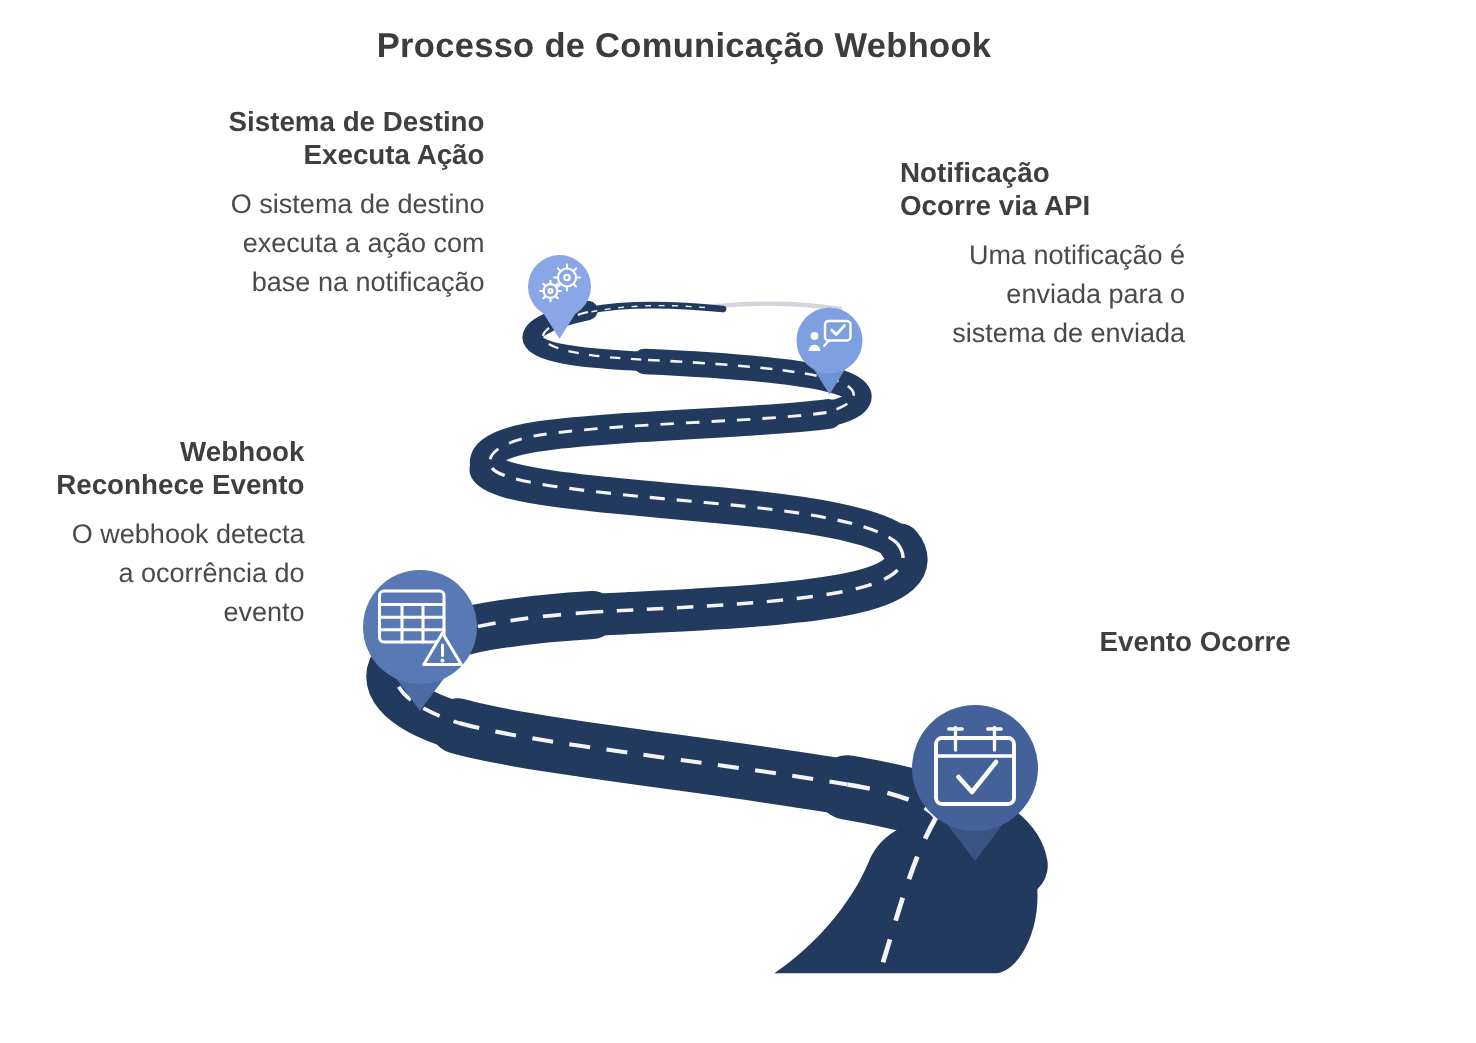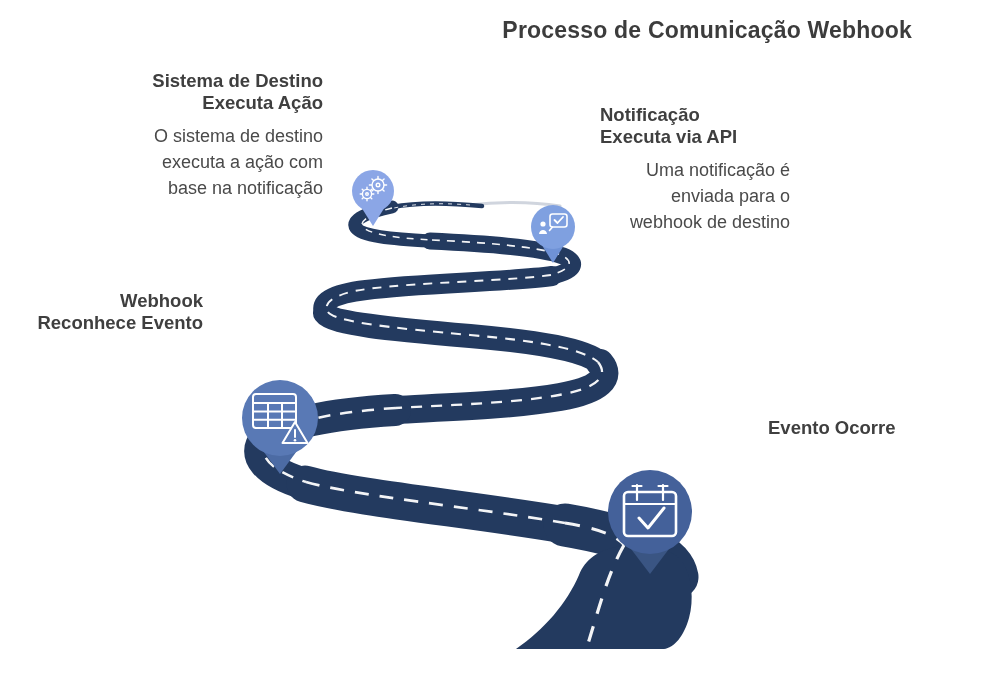--- a/index.html
+++ b/index.html
@@ -5,38 +5,38 @@
   html,body{margin:0;padding:0;background:#ffffff;}
   .canvas{
     position:relative;
     width:984px;height:695px;
     background:#ffffff;
     overflow:hidden;
     font-family:"Liberation Sans", sans-serif;
   }
   .page-title{
     position:absolute;top:17px;left:0;width:912px;
-    text-align:right;
+    text-align:center;
     font-size:23px;font-weight:bold;color:#3C3C3C;
     letter-spacing:0.2px;
   }
   .roadmap-svg{position:absolute;top:0;left:0;}
   .step-label{position:absolute;}
   .step-title{
     font-size:18.5px;font-weight:bold;color:#3F3F3F;
     line-height:22px;white-space:pre-line;
   }
   .step-desc{
     font-size:18px;color:#4A4A4A;
     line-height:26px;margin-top:9px;white-space:pre-line;text-align:right;
   }
   .pos-exec   {left:95px;  top:70px;  width:228px; text-align:right;}
   .pos-notif  {left:600px; top:104px; width:190px; text-align:left;}
   .pos-webhook{left:15px;  top:290px; width:188px; text-align:right;}
-  .pos-evento {left:768px; top:417px; width:200px; text-align:left;}
+  .pos-evento {left:733px; top:417px; width:200px; text-align:left;}
 </style>
 </head>
 <body>
 
 <div class="canvas">
 
   <div class="page-title">Processo de Comunicação Webhook</div>
 
   <svg class="roadmap-svg" width="984" height="695" viewBox="0 0 984 695" xmlns="http://www.w3.org/2000/svg">
 
@@ -135,28 +135,31 @@
   <div class="step-label pos-exec">
     <div class="step-title">Sistema de Destino
 Executa Ação</div>
     <div class="step-desc">O sistema de destino
 executa a ação com
 base na notificação</div>
   </div>
 
   <div class="step-label pos-notif">
     <div class="step-title">Notificação
-Executa via API</div>
+Ocorre via API</div>
     <div class="step-desc">Uma notificação é
 enviada para o
-webhook de destino</div>
+sistema de enviada</div>
   </div>
 
   <div class="step-label pos-webhook">
     <div class="step-title">Webhook
 Reconhece Evento</div>
+    <div class="step-desc">O webhook detecta
+a ocorrência do
+evento</div>
   </div>
 
   <div class="step-label pos-evento">
     <div class="step-title">Evento Ocorre</div>
   </div>
 
 </div>
 
 </body></html>

